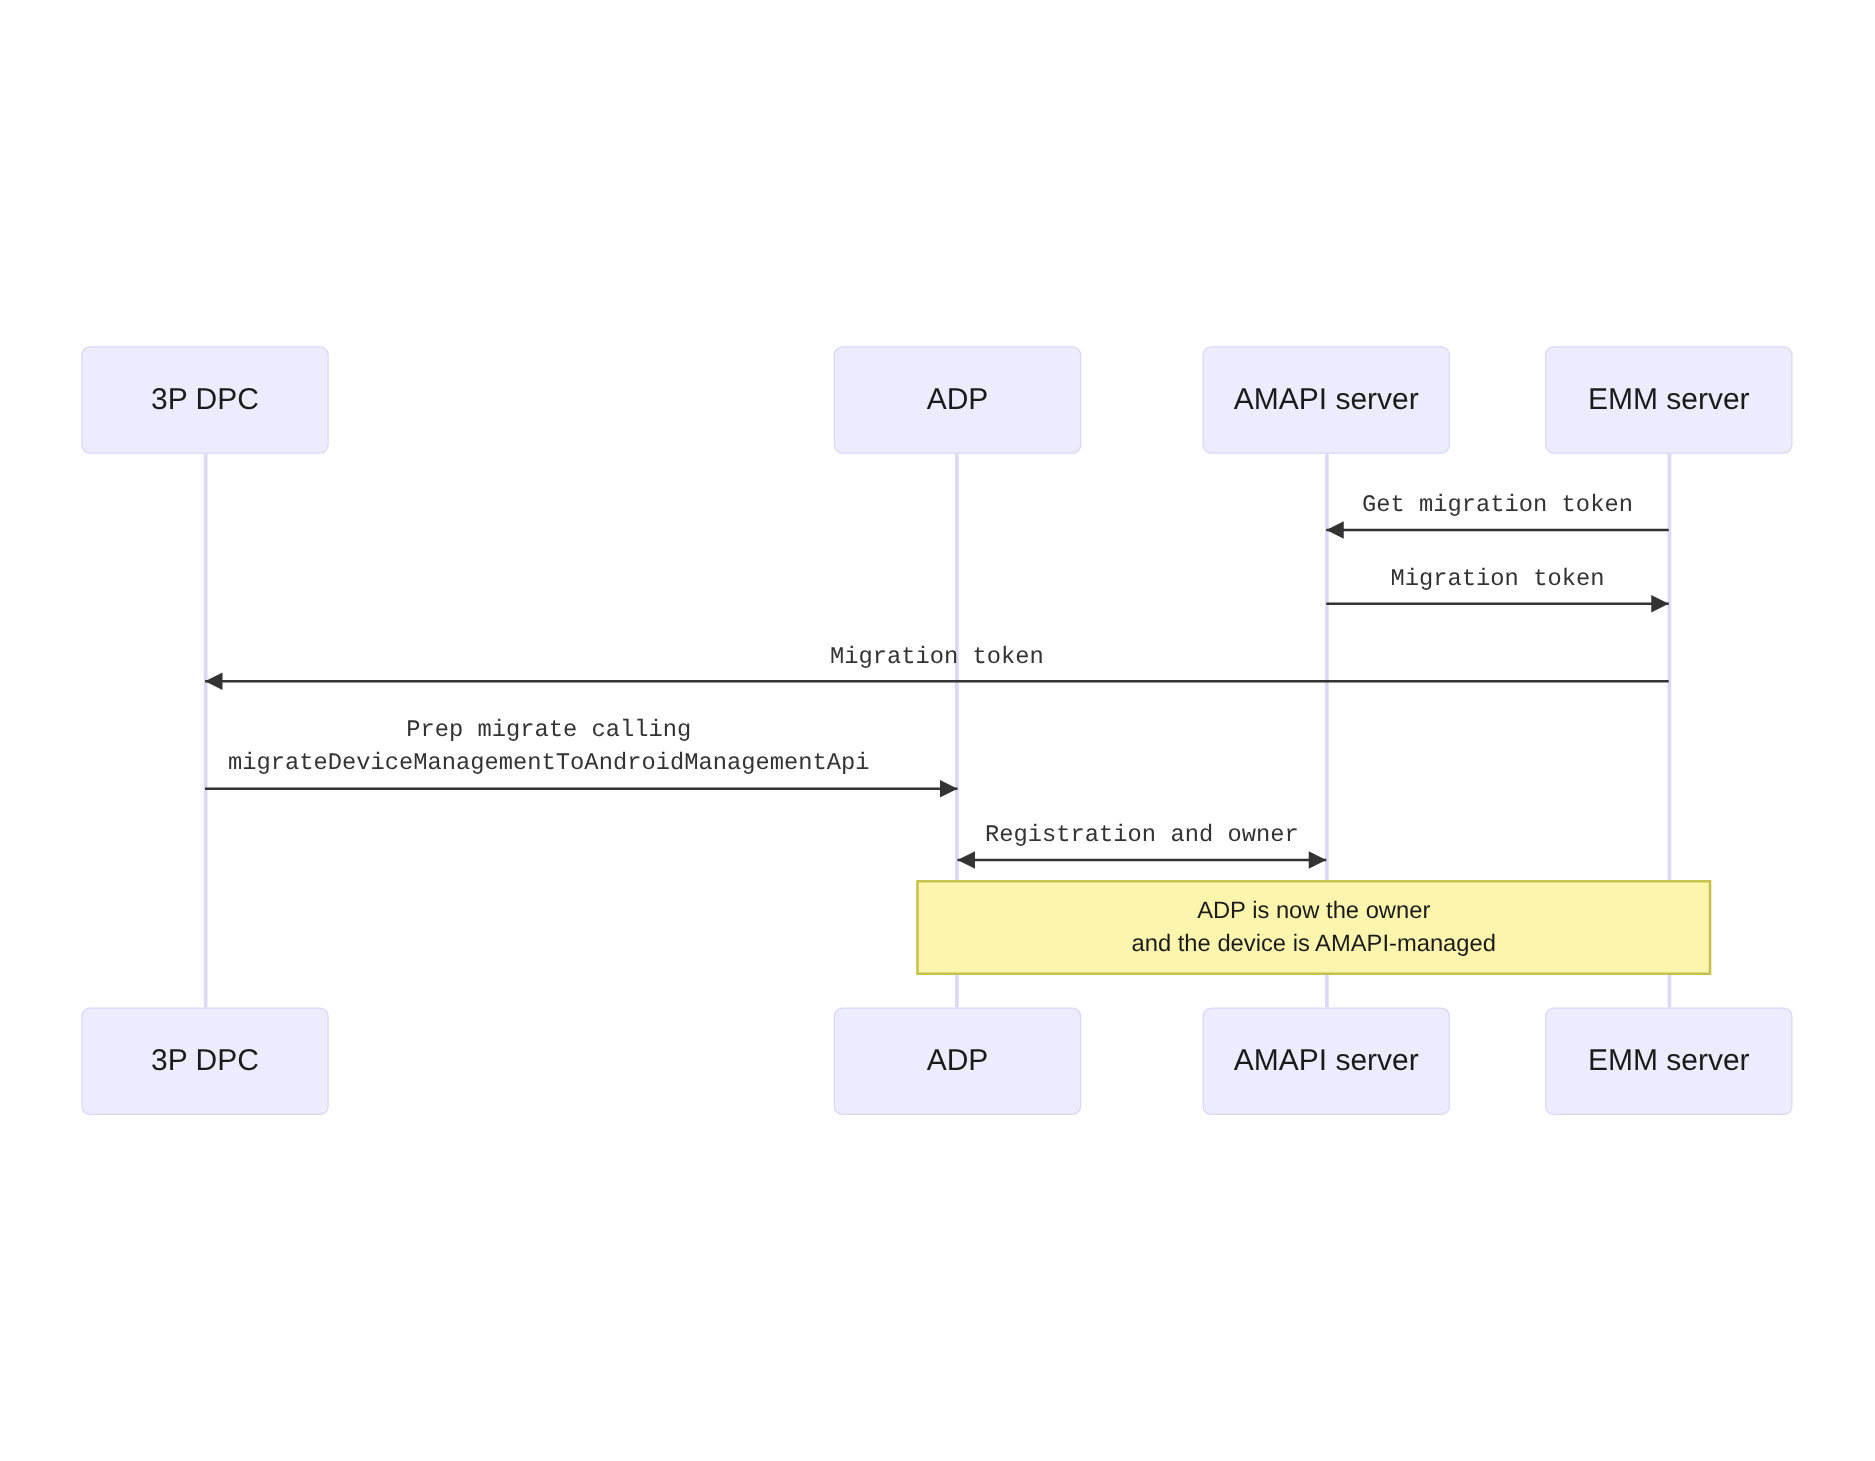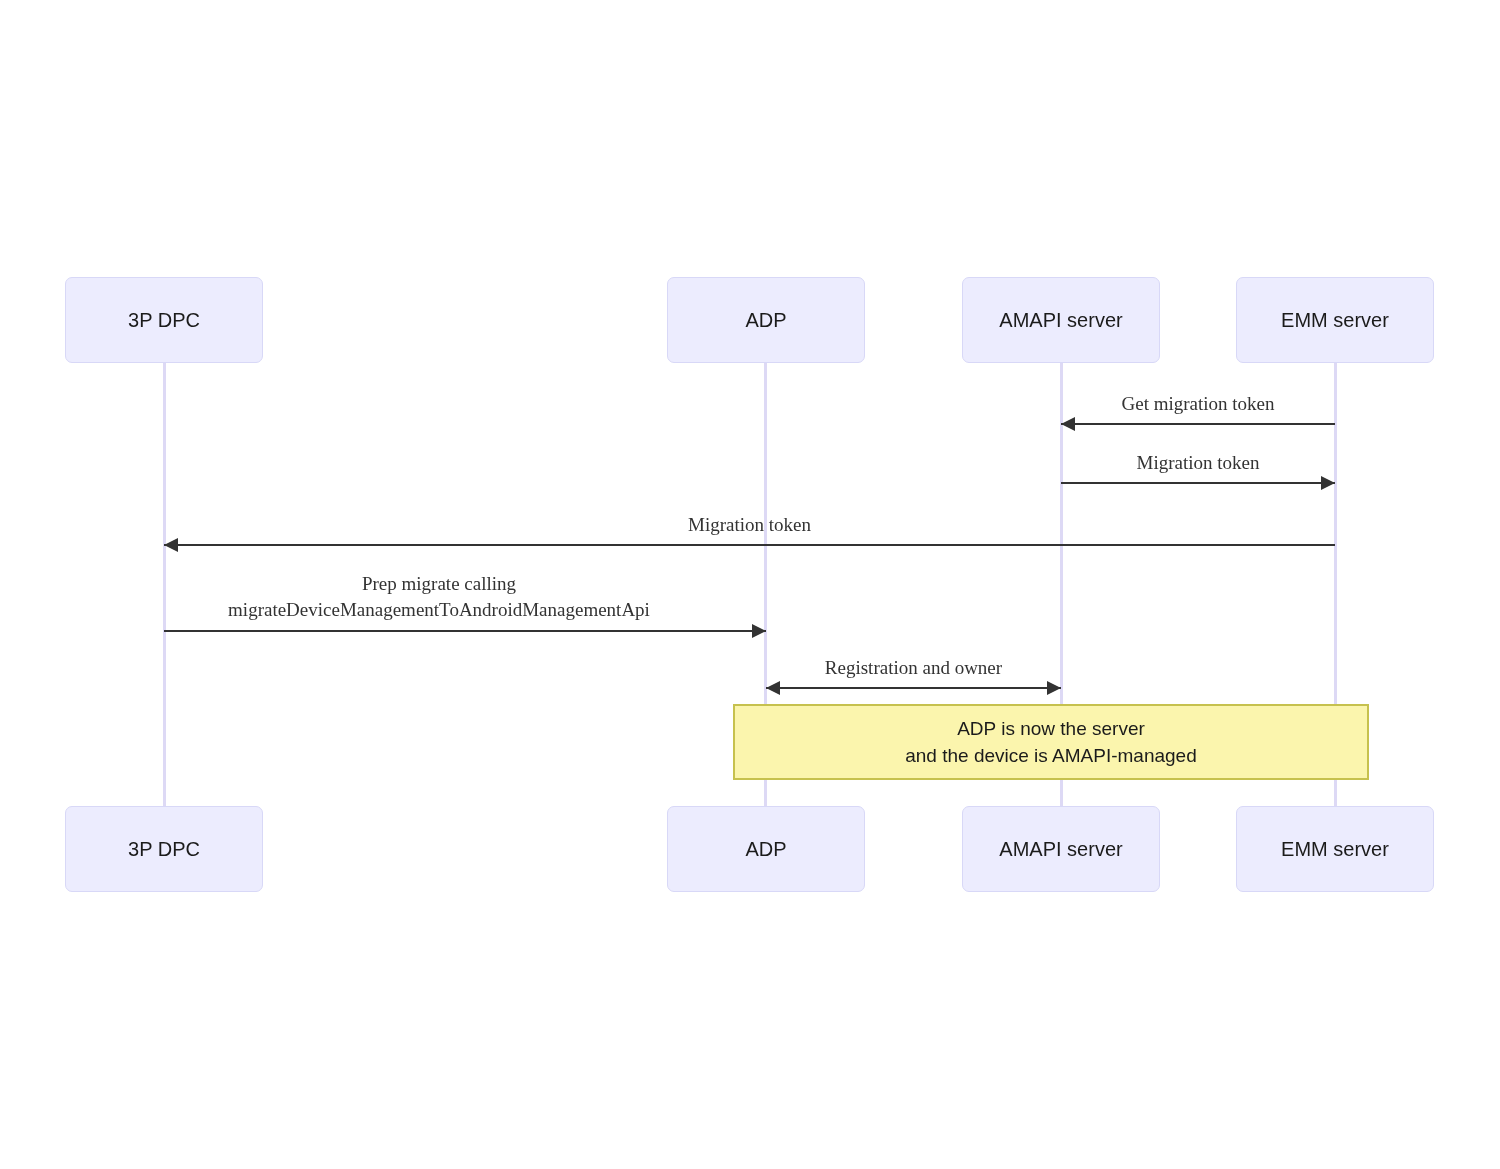--- a/index.html
+++ b/index.html
@@ -24,21 +24,21 @@
     box-sizing: border-box;
     background: #ececfe;
     border: 1px solid #d8d8f7;
     border-radius: 7px;
     display: flex;
     align-items: center;
     justify-content: center;
     z-index: 5;
   }
   .participant .plabel {
-    font-size: 20px;
+    font-size: 24px;
     color: #1b1b1b;
     font-family: "Liberation Sans", sans-serif;
     white-space: nowrap;
   }
 
   
   .lifeline {
     position: absolute;
     width: 3px;
     background: #ddd9f5;
@@ -71,21 +71,21 @@
   .arrowhead.left {
     border-right: 14px solid #333333;
   }
   .msg-label {
     position: absolute;
     text-align: center;
     font-size: 19px;
     line-height: 26px;
     color: #333333;
     white-space: pre-line;
-    font-family: Liberation Serif, serif;
+    font-family: Liberation Mono, monospace;
   }
 
   
   .note {
     position: absolute;
     box-sizing: border-box;
     background: #fbf5ad;
     border: 2px solid #c6c14e;
     display: flex;
     align-items: center;
@@ -150,21 +150,21 @@
   </div>
 
   <div class="message" style="left:766px; top:687px; width:295px;">
     <div class="msg-line" style="width:295px;"></div>
     <div class="arrowhead left" style="left:0px;"></div>
     <div class="arrowhead right" style="left:281px;"></div>
     <div class="msg-label" style="left:0px; top:-32px; width:295px;">Registration and owner</div>
   </div>
 
   <div class="note" style="left:733px; top:704px; width:636px; height:76px;">
-    <span class="ntext">ADP is now the server
+    <span class="ntext">ADP is now the owner
 and the device is AMAPI-managed</span>
   </div>
 
   <div class="participant" style="left:65px; top:806px; width:198px; height:86px;">
     <span class="plabel">3P DPC</span>
   </div>
   <div class="participant" style="left:667px; top:806px; width:198px; height:86px;">
     <span class="plabel">ADP</span>
   </div>
   <div class="participant" style="left:962px; top:806px; width:198px; height:86px;">

